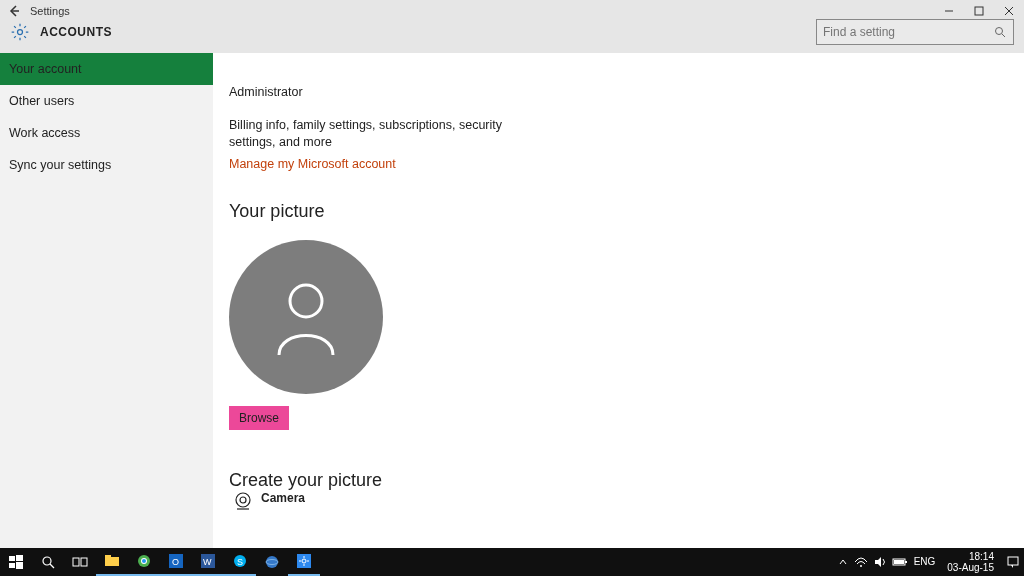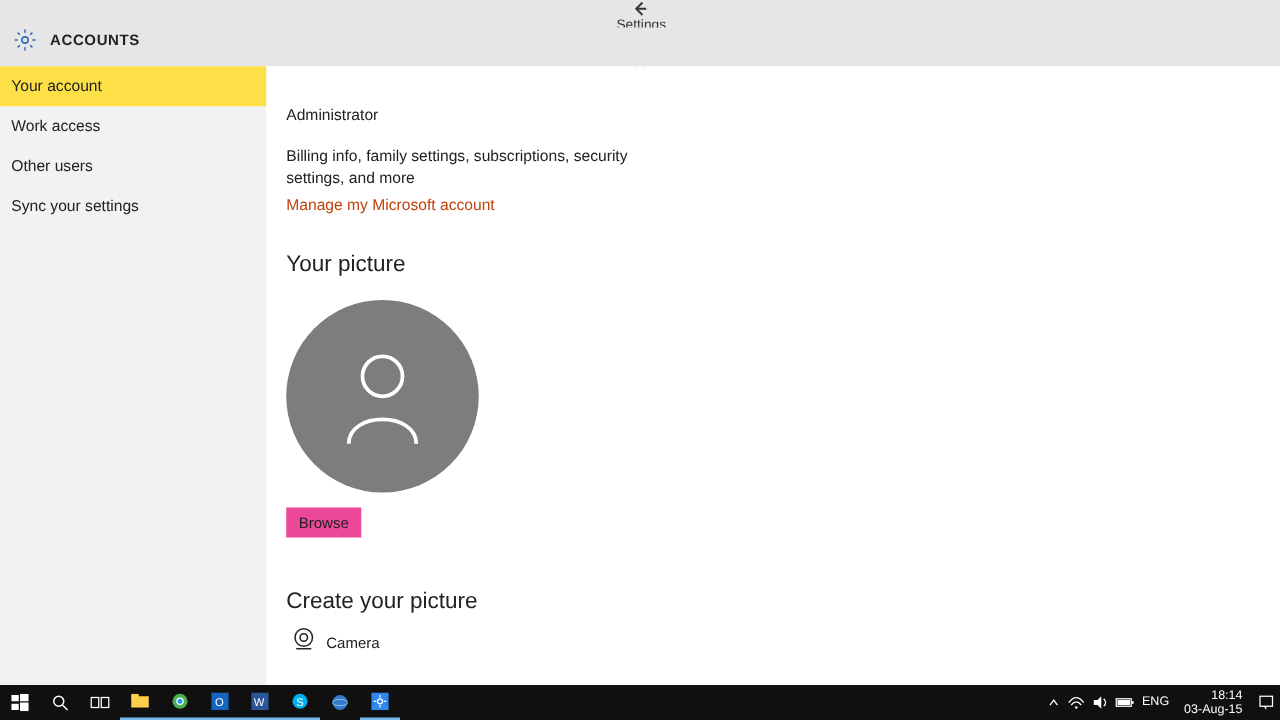--- a/index.html
+++ b/index.html
@@ -1,44 +1,44 @@
 <!DOCTYPE html>
 <html><head>
 <meta charset="utf-8">
 <style>
   * { box-sizing: border-box; margin: 0; padding: 0; font-family: "Segoe UI", Arial, sans-serif; }
   html, body { width: 1024px; height: 576px; overflow: hidden; background:#fff; }
   .window { width:1024px; height:576px; display:flex; flex-direction:column; }
-  .titlebar { height:22px; background:#e6e6e6; display:flex; align-items:center; font-size:11px; color:#333;flex-direction:column; }
+  .titlebar { height:22px; background:#e6e6e6; display:flex; align-items:center; font-size:11px; color:#333; }
   .titlebar .back { width:28px; display:flex; align-items:center; justify-content:center; }
   .titlebar .title { flex:0 0 auto; padding-left:2px; }
   .titlebar .spacer { flex:1; }
   .win-btn { width:30px; height:22px; display:flex; align-items:center; justify-content:center; color:#333; }
   .header { height:31px; background:#e6e6e6; display:flex; align-items:center; padding:0 8px 12px 8px; }
   .header .gear { width:24px; height:24px; display:flex; align-items:center; justify-content:center; }
   .header .caption { font-size:12px; font-weight:600; letter-spacing:0.5px; color:#222; margin-left:8px; }
   .header .grow { flex:1; }
   .search { width:198px; height:26px; border:1px solid #888; background:#eaeaea; display:flex; align-items:center; padding:0 6px; margin-right:2px; }
   .search input { flex:1; border:none; background:transparent; outline:none; font-size:12px; color:#555; }
   .search .sicon { width:14px; height:14px; display:flex; align-items:center; justify-content:center; }
   .body { flex:1; display:flex; background:#fff; min-height:0; }
   .sidebar { width:213px; background:#f2f2f2; }
   .side-item { height:32px; display:flex; align-items:center; padding-left:9px; font-size:12.5px; color:#222; }
-  .side-item.selected { background:#fde047; }
+  .side-item.selected { background:#15803d; }
   .content { flex:1; padding: 30px 0 0 16px; overflow:hidden; color:#222; }
   .email { font-size:12.5px; margin-left:44px; }
   .role { font-size:12.5px; margin-top:2px; }
   .desc { font-size:12.5px; margin-top:18px; width:300px; line-height:1.35; }
   .link { font-size:12.5px; color:#c2410c; margin-top:6px; }
   .h2 { font-size:18px; font-weight:400; margin-top:30px; }
   .avatar-wrap { margin-top:18px; }
   .avatar { width:154px; height:154px; border-radius:50%; background:#7d7d7d; display:flex; align-items:center; justify-content:center; }
   .browse { margin-top:12px; width:60px; height:24px; background:#ec4899; border:none; font-size:12px; color:#222; }
   .h2b { font-size:18px; font-weight:400; margin-top:40px; }
-  .camera-row { display:flex; align-items:flex-end; margin-top:10px; }
+  .camera-row { display:flex; align-items:flex-start; margin-top:0;font-weight:bold; }
   .camera-row .cicon { width:28px; display:flex; justify-content:center; }
   .camera-row .clabel { font-size:12px; margin-left:4px; }
   
   .taskbar { height:28px; background:#101010; display:flex; align-items:center; color:#fff; font-size:11px; }
   .tb-item { width:32px; height:28px; display:flex; align-items:center; justify-content:center; }
   .tb-item.running { border-bottom:2px solid #76b9ed; }
   .tb-grow { flex:1; }
   .tray { display:flex; align-items:center; gap:6px; padding-right:4px; }
   .tray .tt { font-size:10px; line-height:1.05; text-align:right; }
   .clock { font-size:10px; line-height:1.1; text-align:right; padding:0 6px; }
@@ -77,32 +77,41 @@
 
   <div class="header">
     <div class="gear">
       <svg width="20" height="20" viewBox="0 0 24 24">
           <circle cx="12" cy="12" r="3" fill="none" stroke="#2a6fb0" stroke-width="1.5"></circle>
           <path d="M12 2v3M12 19v3M2 12h3M19 12h3M4.9 4.9l2.1 2.1M17 17l2.1 2.1M19.1 4.9L17 7M7 17l-2.1 2.1" stroke="#2a6fb0" stroke-width="1.5"></path>
         </svg>
     </div>
     <div class="caption">ACCOUNTS</div>
     <div class="grow"></div>
+    <div class="search">
+      <input type="text" placeholder="Find a setting" style="">
+      <div class="sicon">
+        <svg width="12" height="12" viewBox="0 0 12 12">
+            <circle cx="5" cy="5" r="3.5" stroke="#666" stroke-width="1" fill="none"></circle>
+            <line x1="8" y1="8" x2="11" y2="11" stroke="#666" stroke-width="1"></line>
+          </svg>
+      </div>
+    </div>
   </div>
 
   <div class="body">
     <div class="sidebar">
       <div class="side-item selected">
           <span>Your account</span>
         </div>
       <div class="side-item">
+          <span>Other users</span>
+        </div>
+      <div class="side-item">
           <span>Work access</span>
-        </div>
-      <div class="side-item">
-          <span>Other users</span>
         </div>
       <div class="side-item">
           <span>Sync your settings</span>
         </div>
     </div>
 
     <div class="content">
       <div class="role">Administrator</div>
       <div class="desc">Billing info, family settings, subscriptions, security settings, and more</div>
       <div class="link">Manage my Microsoft account</div>

